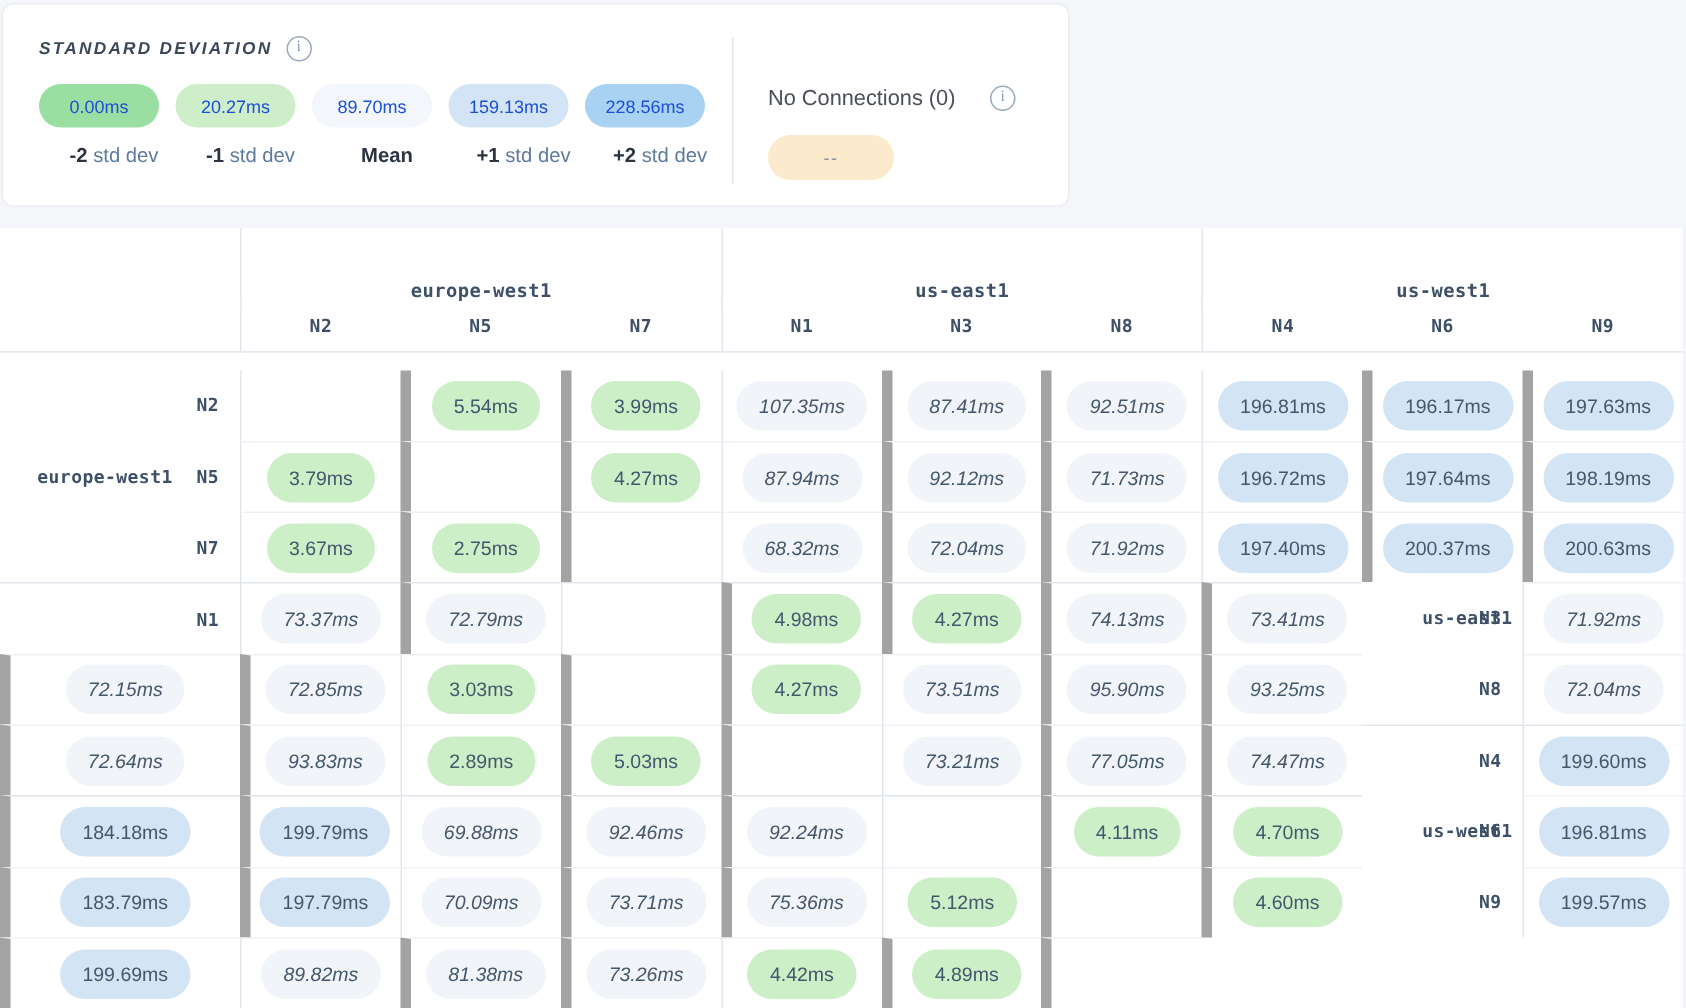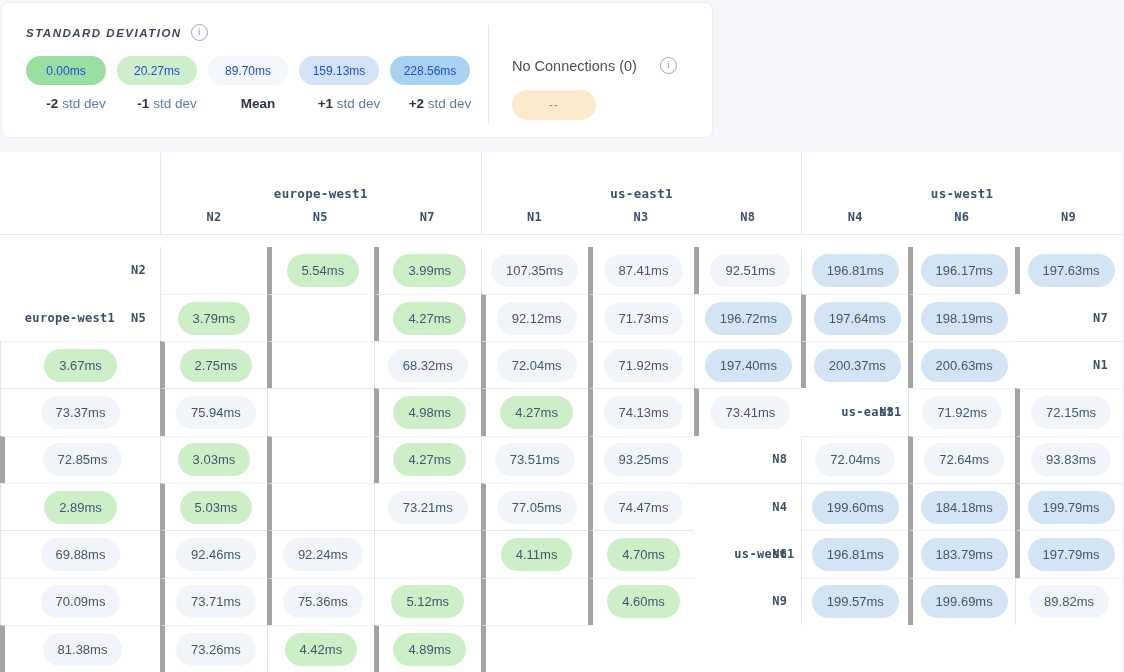--- a/index.html
+++ b/index.html
@@ -60,36 +60,36 @@
     padding-bottom:7px; height:56px;
   }
   .hnode { display:flex; align-items:center; justify-content:center; height:36px; }
   .mono-label {
     font-family:"DejaVu Sans Mono", monospace; font-weight:bold;
     font-size:12px; color:#3d5068; letter-spacing:0.3px;
   }
   .hregion .mono-label { font-size:12.5px; }
   .hb { border-bottom:1px solid #e2e7ed; }
   .bl { border-left:1px solid #e2e7ed; }
-  .bl-light { border-left:5px solid #a3a3a3; }
+  .bl-light { border-left:7px solid #a3a3a3; }
   .bt-strong { border-top:1px solid #e2e7ed; }
   .bt-light { border-top:1px solid #eef2f6; }
   .rowhead {
     position:relative; display:flex; align-items:center;
     justify-content:flex-end; padding-right:14px;
   }
   .region-label { position:absolute; left:0; width:140px; text-align:center; }
   .dcell { display:flex; align-items:center; justify-content:center; }
   .chip {
     display:inline-flex; align-items:center; justify-content:center;
     height:33px; min-width:68px; padding:0 15px; border-radius:17px;
     font-size:13px; color:#45576c; cursor:default;
   }
   .chip-green  { background:var(--chip-green); }
-  .chip-neutral{ background:var(--chip-neutral); }
+  .chip-neutral{ background:var(--chip-neutral);font-style:italic; }
   .chip-blue   { background:var(--chip-blue); }
 </style>
 </head>
 <body>
 
 <div class="legend-card">
   <div class="legend-left">
     <div class="legend-title-row">
       <span class="legend-title">STANDARD DEVIATION</span>
       <span class="info-icon">i</span>
@@ -198,20 +198,23 @@
       <div class="mono-label region-label">europe-west1</div>
       <div class="mono-label">N5</div>
     </div>
     <div class="dcell bl bt-light">
       <div class="chip chip-green">3.79ms</div>
     </div>
     <div class="dcell bl-light bt-light"></div>
     <div class="dcell bl-light bt-light">
       <div class="chip chip-green">4.27ms</div>
     </div>
+    <div class="dcell bl bt-light">
+      <div class="chip chip-neutral">87.94ms</div>
+    </div>
     <div class="dcell bl-light bt-light">
       <div class="chip chip-neutral">92.12ms</div>
     </div>
     <div class="dcell bl-light bt-light">
       <div class="chip chip-neutral">71.73ms</div>
     </div>
     <div class="dcell bl bt-light">
       <div class="chip chip-blue">196.72ms</div>
     </div>
     <div class="dcell bl-light bt-light">
@@ -248,21 +251,21 @@
     <div class="dcell bl-light bt-light">
       <div class="chip chip-blue">200.63ms</div>
     </div>
     <div class="rowhead bt-strong">
       <div class="mono-label">N1</div>
     </div>
     <div class="dcell bl bt-strong">
       <div class="chip chip-neutral">73.37ms</div>
     </div>
     <div class="dcell bl-light bt-strong">
-      <div class="chip chip-neutral">75.94ms</div>
+      <div class="chip chip-neutral">72.79ms</div>
     </div>
     <div class="dcell bl bt-strong"></div>
     <div class="dcell bl-light bt-strong">
       <div class="chip chip-green">4.98ms</div>
     </div>
     <div class="dcell bl-light bt-strong">
       <div class="chip chip-green">4.27ms</div>
     </div>
     <div class="dcell bl-light bt-strong">
       <div class="chip chip-neutral">74.13ms</div>
@@ -285,20 +288,23 @@
     </div>
     <div class="dcell bl bt-light">
       <div class="chip chip-green">3.03ms</div>
     </div>
     <div class="dcell bl-light bt-light"></div>
     <div class="dcell bl-light bt-light">
       <div class="chip chip-green">4.27ms</div>
     </div>
     <div class="dcell bl bt-light">
       <div class="chip chip-neutral">73.51ms</div>
+    </div>
+    <div class="dcell bl-light bt-light">
+      <div class="chip chip-neutral">95.90ms</div>
     </div>
     <div class="dcell bl-light bt-light">
       <div class="chip chip-neutral">93.25ms</div>
     </div>
     <div class="rowhead">
       <div class="mono-label">N8</div>
     </div>
     <div class="dcell bl bt-light">
       <div class="chip chip-neutral">72.04ms</div>
     </div>

